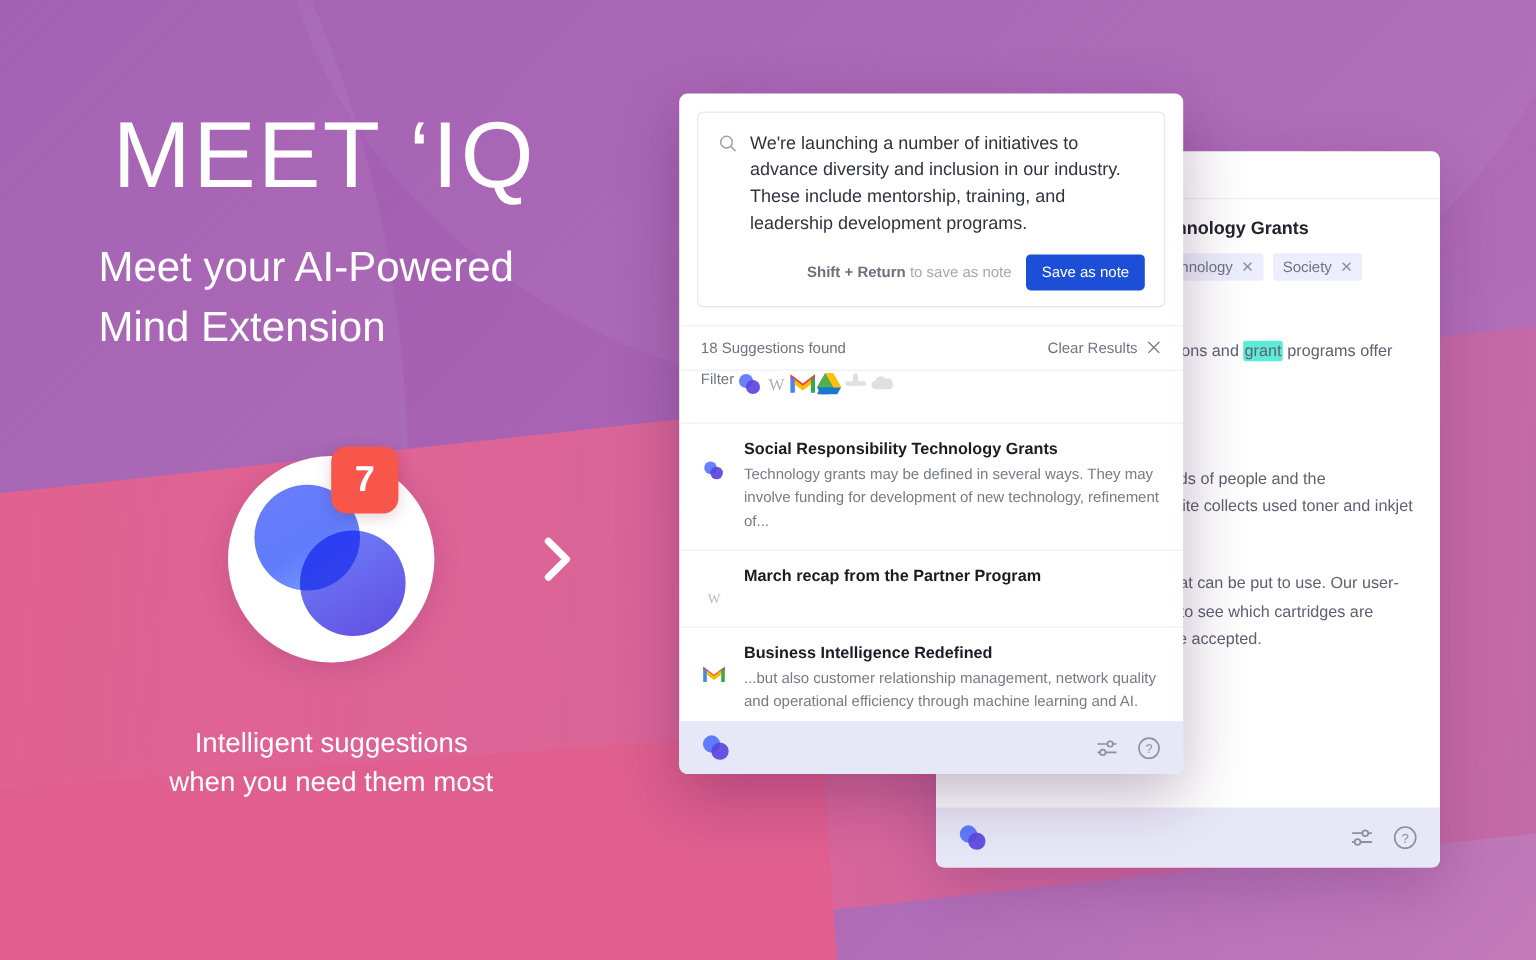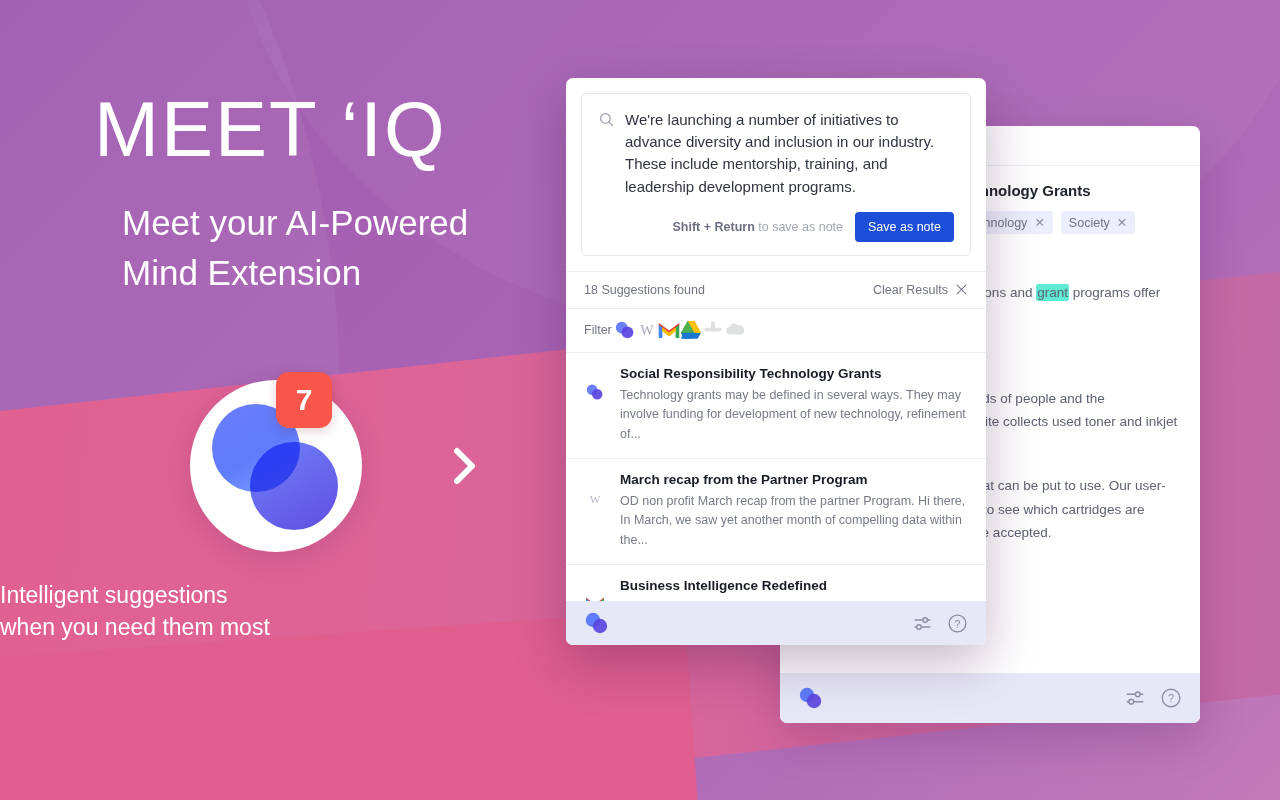--- a/index.html
+++ b/index.html
@@ -47,21 +47,20 @@
   .marketing { position: absolute; left: 0; top: 0; width: 560px; height: 800px; }
   .headline {
     position: absolute; left: 82px; top: 90px;
     font-size: 78px; letter-spacing: 2px;
     color: #ffffff; font-weight: 300; line-height: 1; margin-left: 12px;
   }
   .subhead {
     position: absolute; left: 82px; top: 198px;
     font-size: 35px; line-height: 1.42; color: #ffffff; font-weight: 400;
     max-width: 430px;
-    margin-left: 40px;
   }
   .logo-wrap { position: absolute; left: 190px; top: 380px; width: 172px; height: 172px; }
   .logo-disc {
     position: absolute; inset: 0;
     background: #ffffff; border-radius: 50%;
     box-shadow: 0 6px 26px rgba(80,20,80,0.16);
   }
   .blob { position: absolute; border-radius: 50%; }
   .blob-a {
     left: 22px; top: 24px; width: 88px; height: 88px;
@@ -74,22 +73,22 @@
   }
   .badge {
     position: absolute; left: 86px; top: -8px;
     width: 56px; height: 56px; border-radius: 13px;
     background: #f8564a;
     color: #fff; font-size: 30px; font-weight: 600;
     display: flex; align-items: center; justify-content: center;
     box-shadow: 0 3px 12px rgba(120,20,40,0.2);
   }
   .caption {
-    position: absolute; left: 0; top: 580px; width: 552px;
-    color: #fff; font-size: 23px; line-height: 1.38;
+    position: absolute; left: 0; top: 604px; width: 552px;
+    text-align: center; color: #fff; font-size: 23px; line-height: 1.38;
   }
   .chevron {
     position: absolute; left: 452px; top: 446px;
     width: 26px; height: 40px;
   }
 
   
   .note-panel {
     position: absolute; left: 780px; top: 126px;
     width: 420px; height: 597px;
@@ -155,21 +154,21 @@
     display: flex; align-items: center; padding: 0 18px;
     height: 38px; border-top: 1px solid #eceef2; border-bottom: 1px solid #eceef2; gap: 18px;
   }
   .results-count { font-size: 12.5px; color: #6f7480; }
   .results-head .spacer { flex: 1; }
   .clear-results {
     font-size: 12.5px; color: #6f7480; display: flex; align-items: center; gap: 7px;
     cursor: pointer;
   }
   .filter-row {
-    display: flex; align-items: center; 
+    display: flex; align-items: flex-start; 
     padding: 0 18px; height: 44px; border-bottom: 1px solid #eceef2;
   }
   .filter-label { font-size: 12.5px; color: #6f7480; margin-right: 2px; }
   .filter-icon { width: 22px; height: 22px; display: flex; align-items: center; justify-content: center; cursor: pointer; }
   .filter-icon.dim { opacity: .22; }
   .results-list { flex: 1; overflow: hidden; }
   .result {
     display: flex; gap: 14px; padding: 13px 18px 14px 18px;
     border-bottom: 1px solid #eceef2; align-items: flex-start;
   }
@@ -364,21 +363,20 @@
       </div>
 
       <div class="result">
         <span class="result-icon">
           <svg width="20" height="18" viewBox="0 0 24 24">
             <text x="12" y="17" font-size="15" fill="#b5b7c6" text-anchor="middle" font-family="Liberation Serif, serif">W</text>
           </svg>
         </span>
         <span style="flex:1">
           <div class="result-title">March recap from the Partner Program</div>
-          <div class="result-snippet">OD non profit March recap from the partner Program. Hi there, In March, we saw yet another month of compelling data within the...</div>
         </span>
       </div>
 
       <div class="result">
         <span class="result-icon">
           <svg width="20" height="15" viewBox="0 0 26 20">
             <path d="M1 2 L13 11 L25 2 V6 L13 15 L1 6 Z" fill="#ea4335"></path>
             <path d="M21 6.2 L25 3.2 V19 H21 Z" fill="#34a853"></path>
             <path d="M1 3.2 L5 6.2 V19 H1 Z" fill="#4285f4"></path>
             <path d="M5 6.2 L13 12.4 L21 6.2 V11 L13 17 L5 11 Z" fill="#fbbc04"></path>

